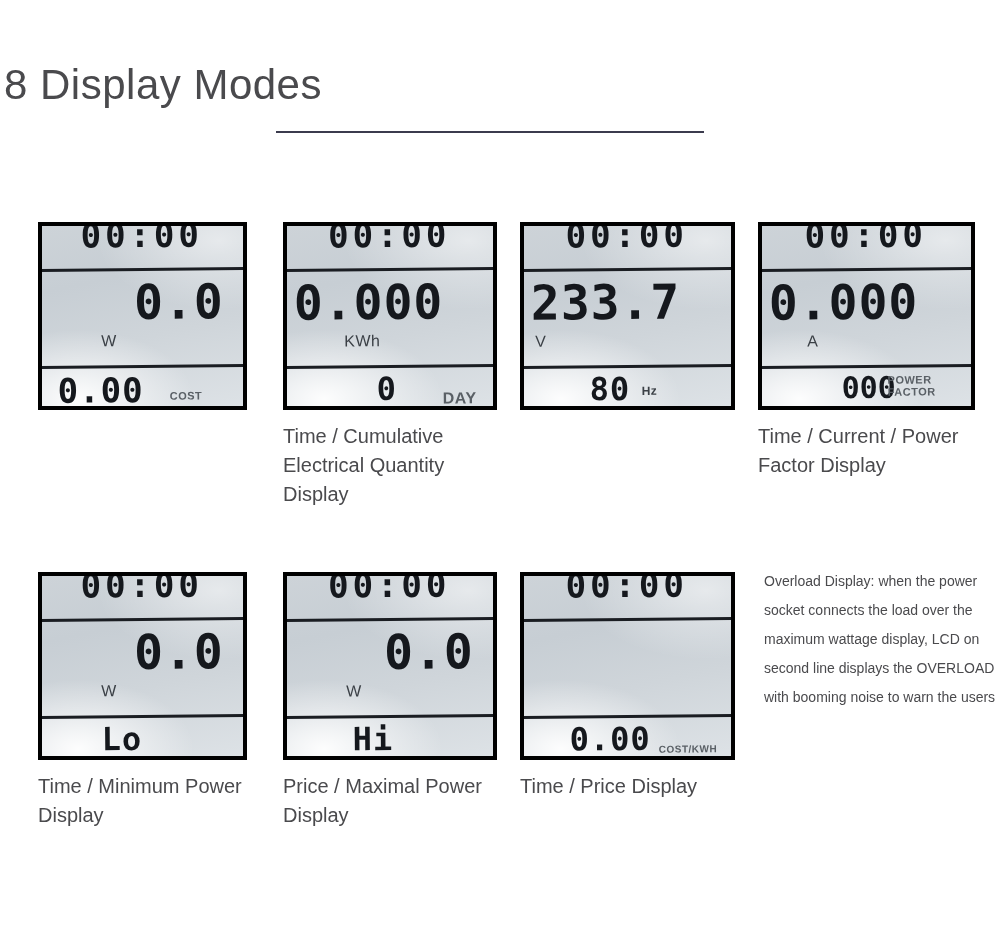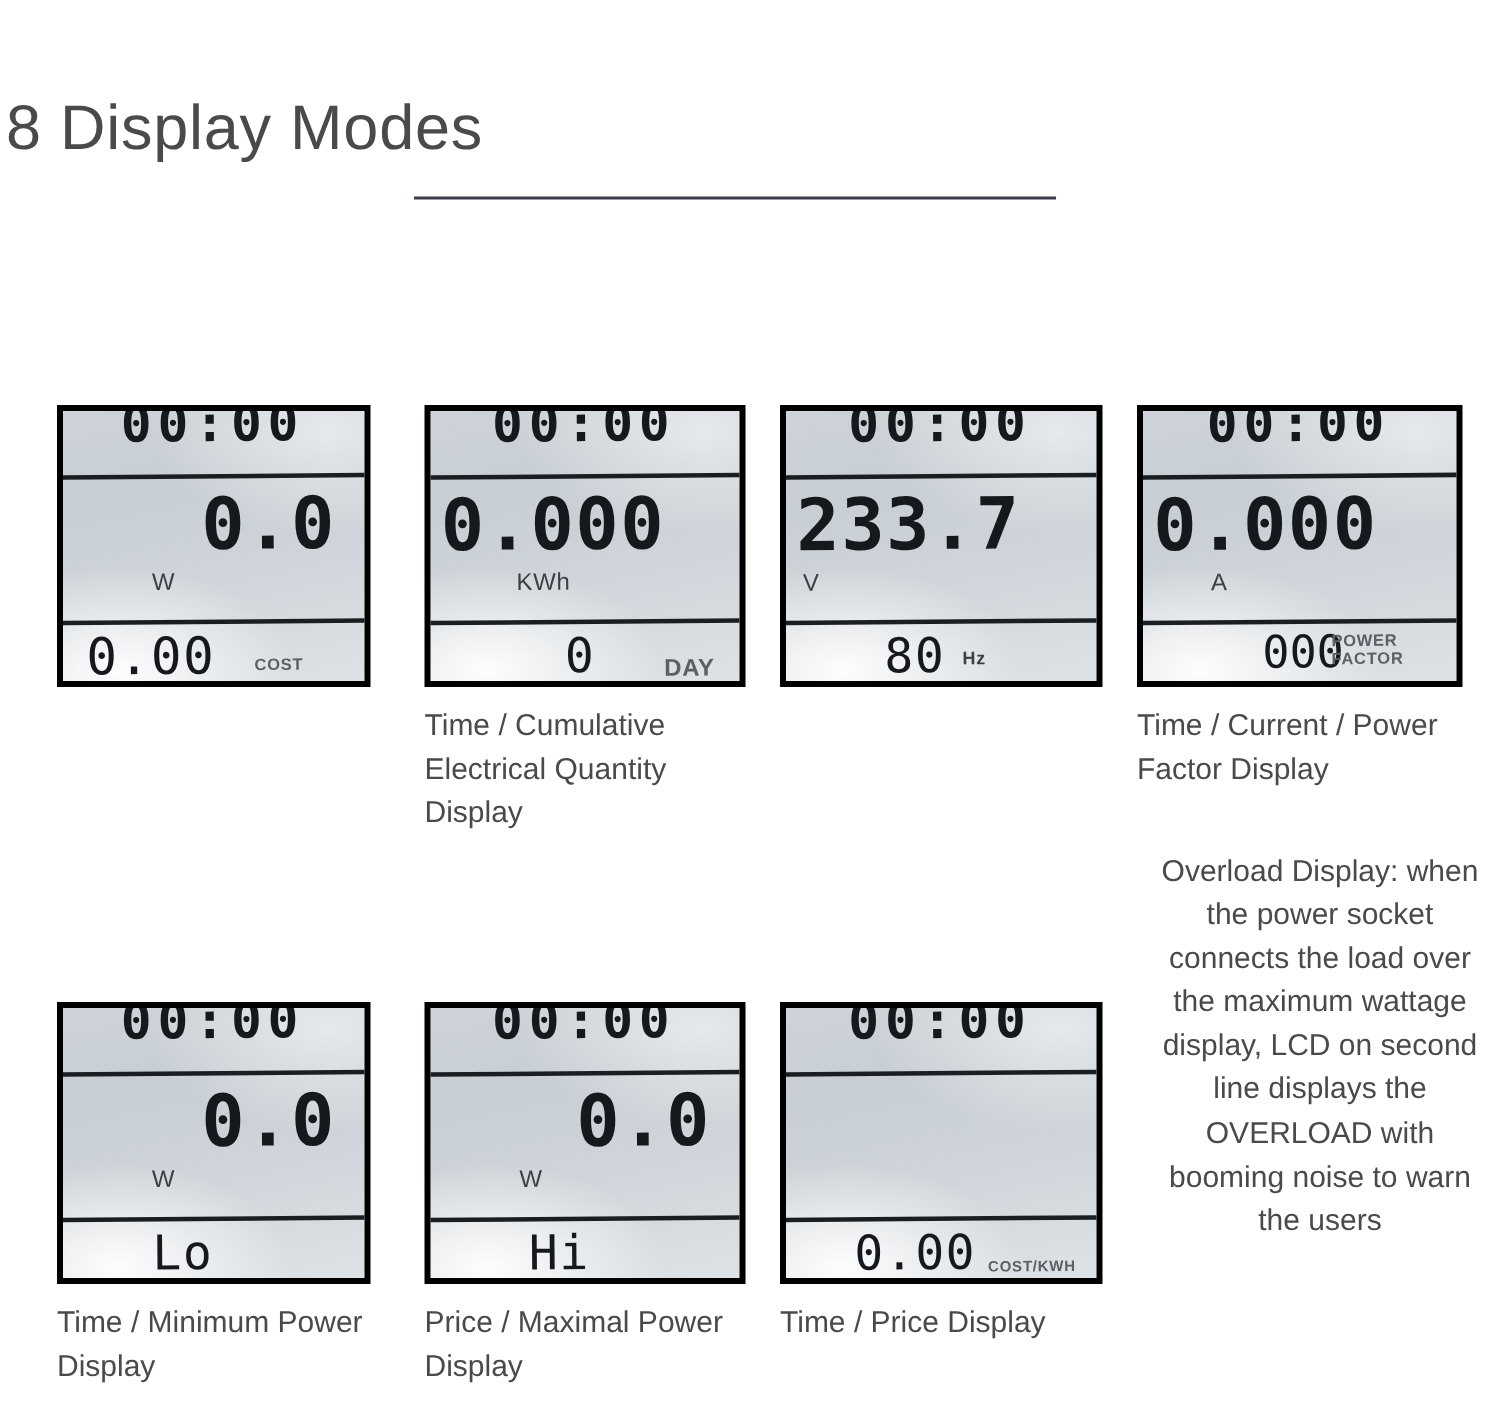--- a/index.html
+++ b/index.html
@@ -18,21 +18,21 @@
     font-size: 42px; font-weight: 400; color: #4a4a4d;
     letter-spacing: 0.5px; line-height: 1.1;
   }
   .title-rule {
     position: absolute; left: 276px; top: 131px;
     width: 428px; height: 2px; background: #3b3b4d;
   }
 
   
   .grid { position: absolute; left: 0; top: 222px; width: 1000px; }
-  .row { position: relative; width: 1000px; margin-top: 48px; }
+  .row { position: relative; width: 1000px; }
   .row-1 { height: 350px; }
   .row-2 { height: 350px; }
   .cell { position: absolute; top: 0; width: 238px; }
 
   .cell.c0 { left: 38px; }
   .cell.c1 { left: 283px; }
   .cell.c2 { left: 520px; }
   .cell.c3 { left: 758px; }
 
   
@@ -94,21 +94,21 @@
   .unit.u-w   { left: 62px; }
   .unit.u-kwh { left: 60px; }
   .unit.u-v   { left: 14px; }
   .unit.u-a   { left: 48px; }
 
   
   .bot-row { position: absolute; left: 0; top: 150px; width: 100%; height: 40px; }
   .bot-val {
     position: absolute; top: -2px;
     font-family: "DejaVu Sans Mono", monospace;
-    font-weight: 400; color: #15181d; font-size: 34px; letter-spacing: 1px;
+    font-weight: 700; color: #15181d; font-size: 34px; letter-spacing: 1px;
   }
   .bot-val.p1 { left: 18px; }
   .bot-val.p2 { left: 92px; font-size: 32px; }
   .bot-val.p3 { left: 68px; font-size: 32px; }
   .bot-val.p4 { left: 82px; font-size: 30px; letter-spacing: 0px; }
   .bot-val.p5 { left: 62px; font-size: 32px; }
   .bot-val.p6 { left: 68px; font-size: 32px; }
   .bot-val.p7 { left: 48px; font-size: 32px; }
 
   .bot-lbl {
@@ -128,22 +128,22 @@
     width: 225px;
     font-size: 20px; line-height: 29px;
     color: #4a4a4d; font-weight: 400;
   }
   .caption.wide { width: 232px; }
 
   
   .overload {
     position: absolute; left: 764px; top: 567px;
     width: 232px;
-    font-size: 20px; line-height: 29.1px;
-    color: #4a4a4d; font-weight: 400; text-align: center;
+    font-size: 14px; line-height: 29.1px;
+    color: #4a4a4d; font-weight: 400;
   }
 </style>
 </head>
 <body>
 
 <div class="page">
 
   <div class="title-block">
     <div class="title">8 Display Modes</div>
   </div>

